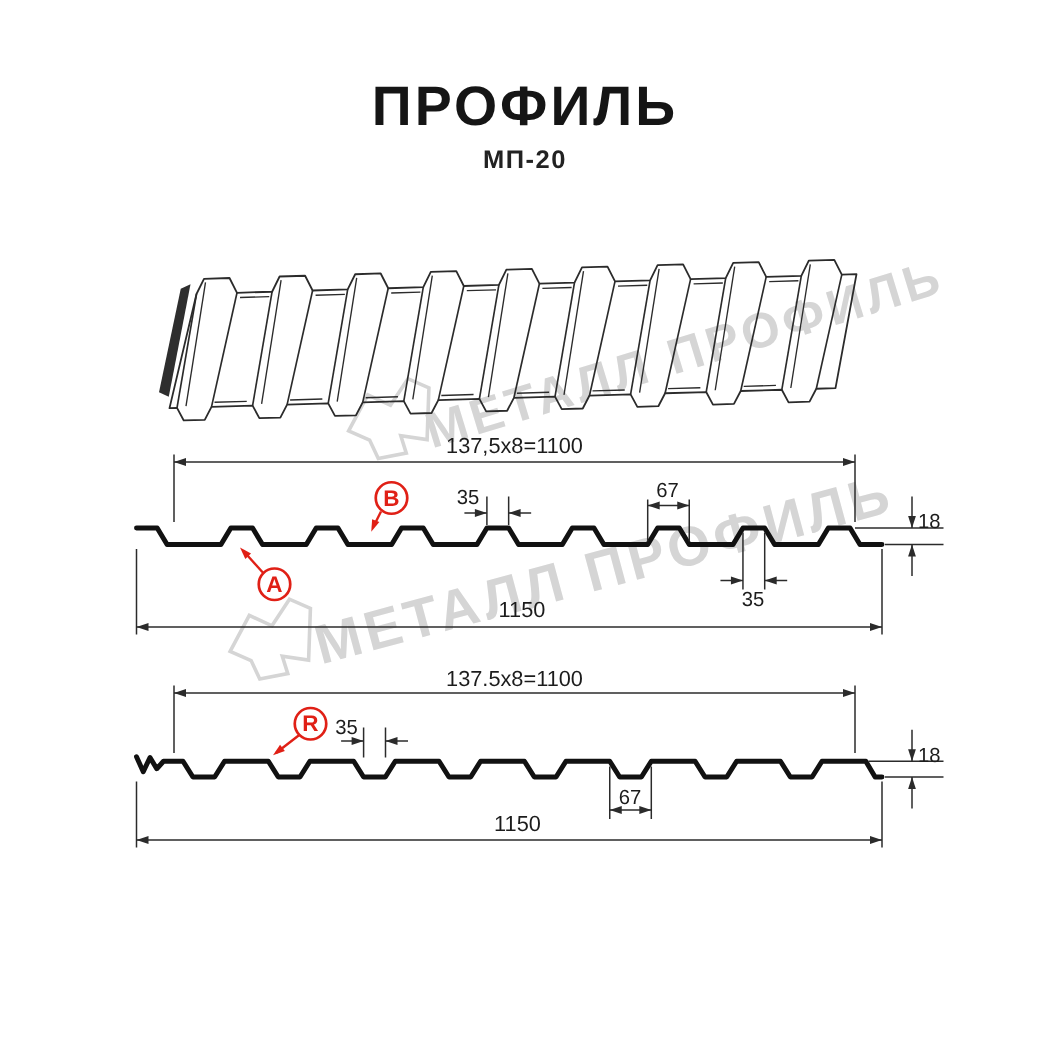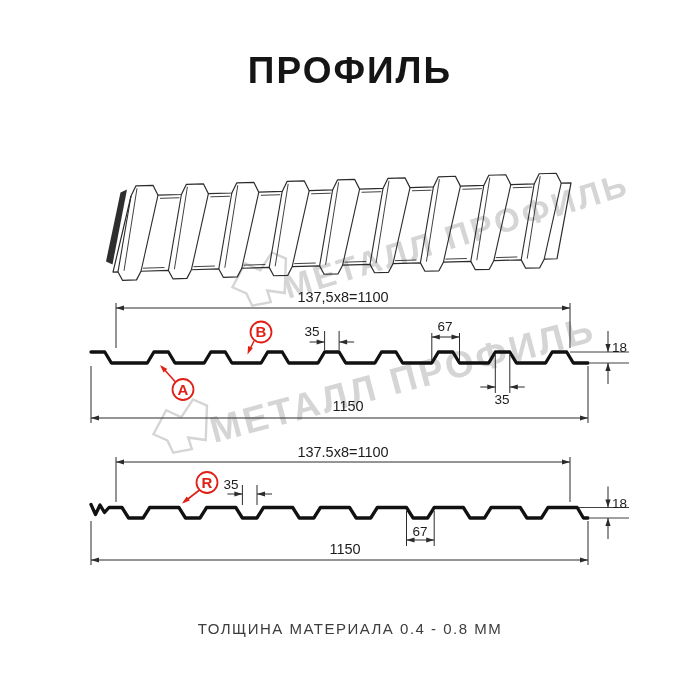--- a/index.html
+++ b/index.html
@@ -16,20 +16,21 @@
   text.big{font-size:14.5px;}
   text.mark{font-family:"Liberation Sans",sans-serif;font-size:15px;font-weight:bold;}
   text.wm{font-family:"Liberation Sans",sans-serif;font-weight:bold;letter-spacing:3px;}
 </style>
 </head>
 <body>
 
 <div class="page">
 
   <div class="title">ПРОФИЛЬ</div>
+  <div class="subtitle">МП-20</div>
 
   <svg id="dwg" width="700" height="700" viewBox="0 0 700 700">
 
     <g>
       <path d="M3,32 L19,10 L33,19 L47,3 L60,11 L54,45 L37,40 L39,52 L20,53 L16,40 Z" transform="translate(225,256) rotate(-8)" fill="none" stroke="#d5d5d5" stroke-width="2.4"></path>
       <text class="wm" transform="translate(288,299) rotate(-17)" font-size="33" fill="#d5d5d5">МЕТАЛЛ ПРОФИЛЬ</text>
     </g>
     <g>
       <path d="M3,32 L19,10 L33,19 L47,3 L60,11 L54,45 L37,40 L39,52 L20,53 L16,40 Z" transform="translate(146,403) rotate(-8)" fill="none" stroke="#d5d5d5" stroke-width="2.4"></path>
       <text class="wm" transform="translate(214,443) rotate(-15)" font-size="37" fill="#d5d5d5">МЕТАЛЛ ПРОФИЛЬ</text>
@@ -176,14 +177,13 @@
     <text class="dim" x="612" y="508" text-anchor="start">18</text>
     <text class="dim big" x="345" y="554" text-anchor="middle">1150</text>
 
     <g>
       <line x1="199.5" y1="490" x2="184" y2="502" stroke="#e02016" stroke-width="1.6"></line>
       <circle cx="207" cy="482.5" r="10.5" fill="none" stroke="#e02016" stroke-width="1.8"></circle>
       <text class="mark" x="207" y="487.5" text-anchor="middle" fill="#e02016">R</text>
     </g>
   </svg>
 
-  <div class="footer">ТОЛЩИНА МАТЕРИАЛА 0.4 - 0.8 ММ</div>
 </div>
 
 </body></html>

